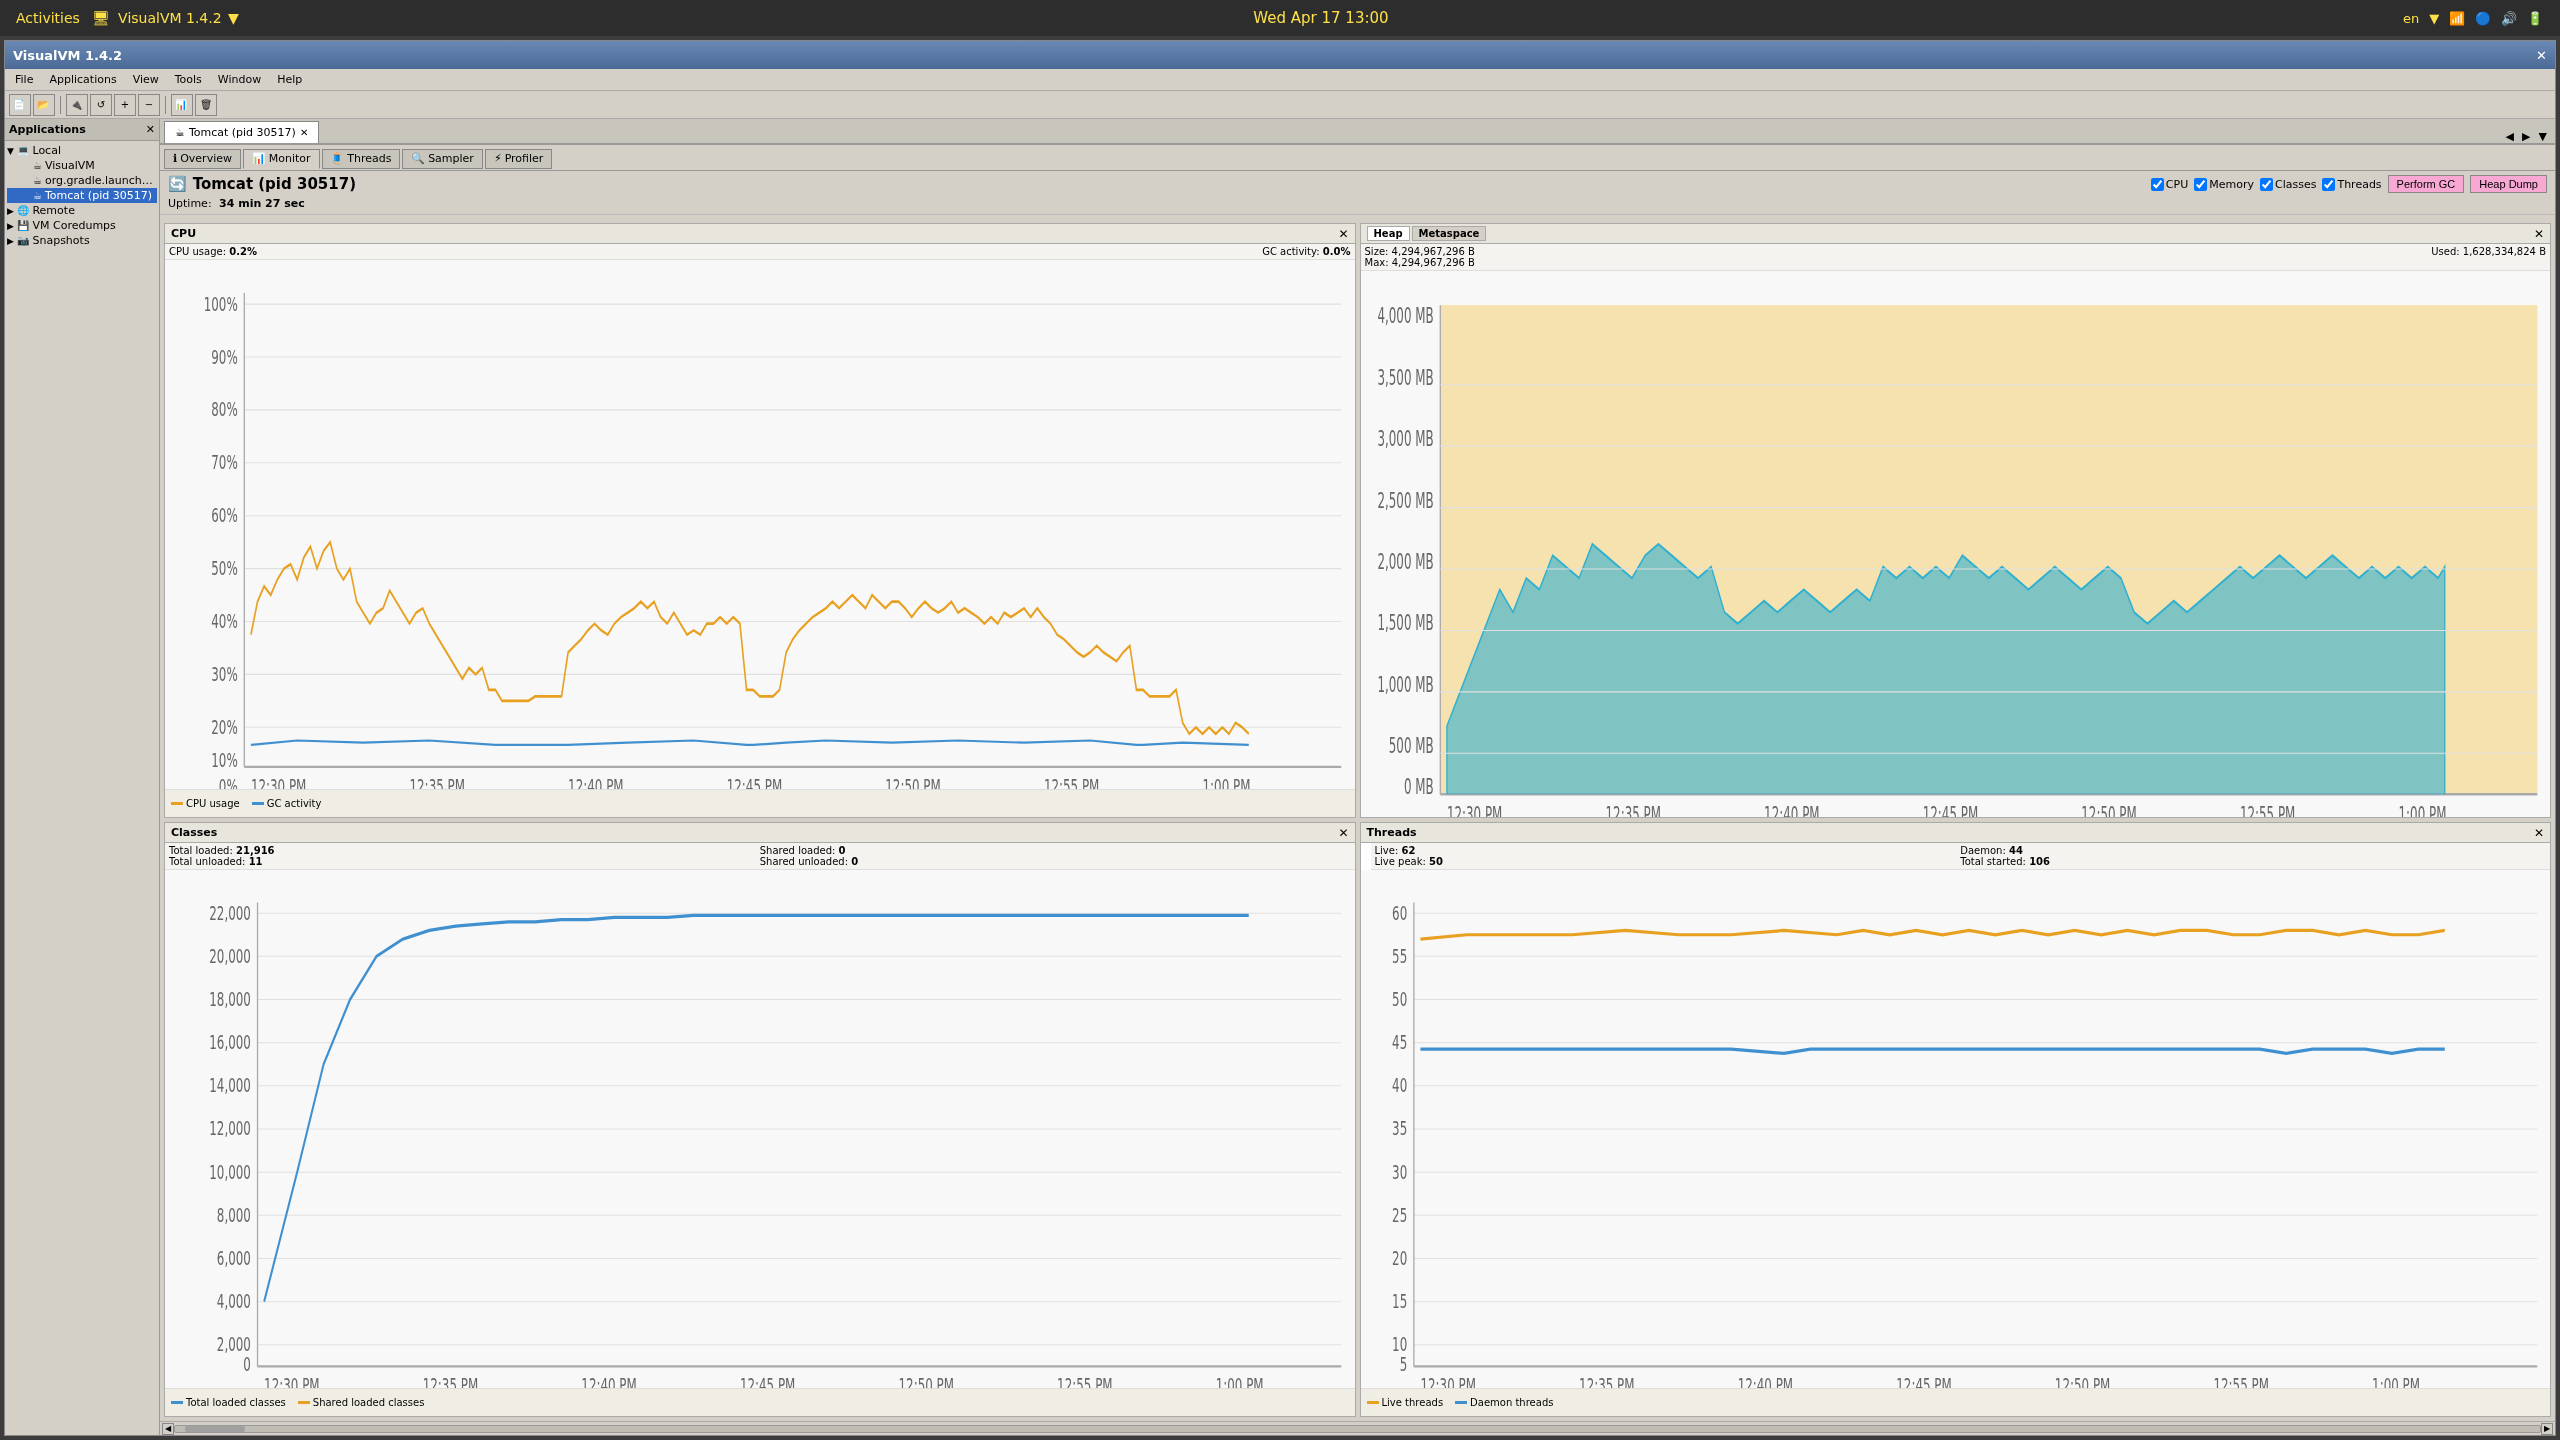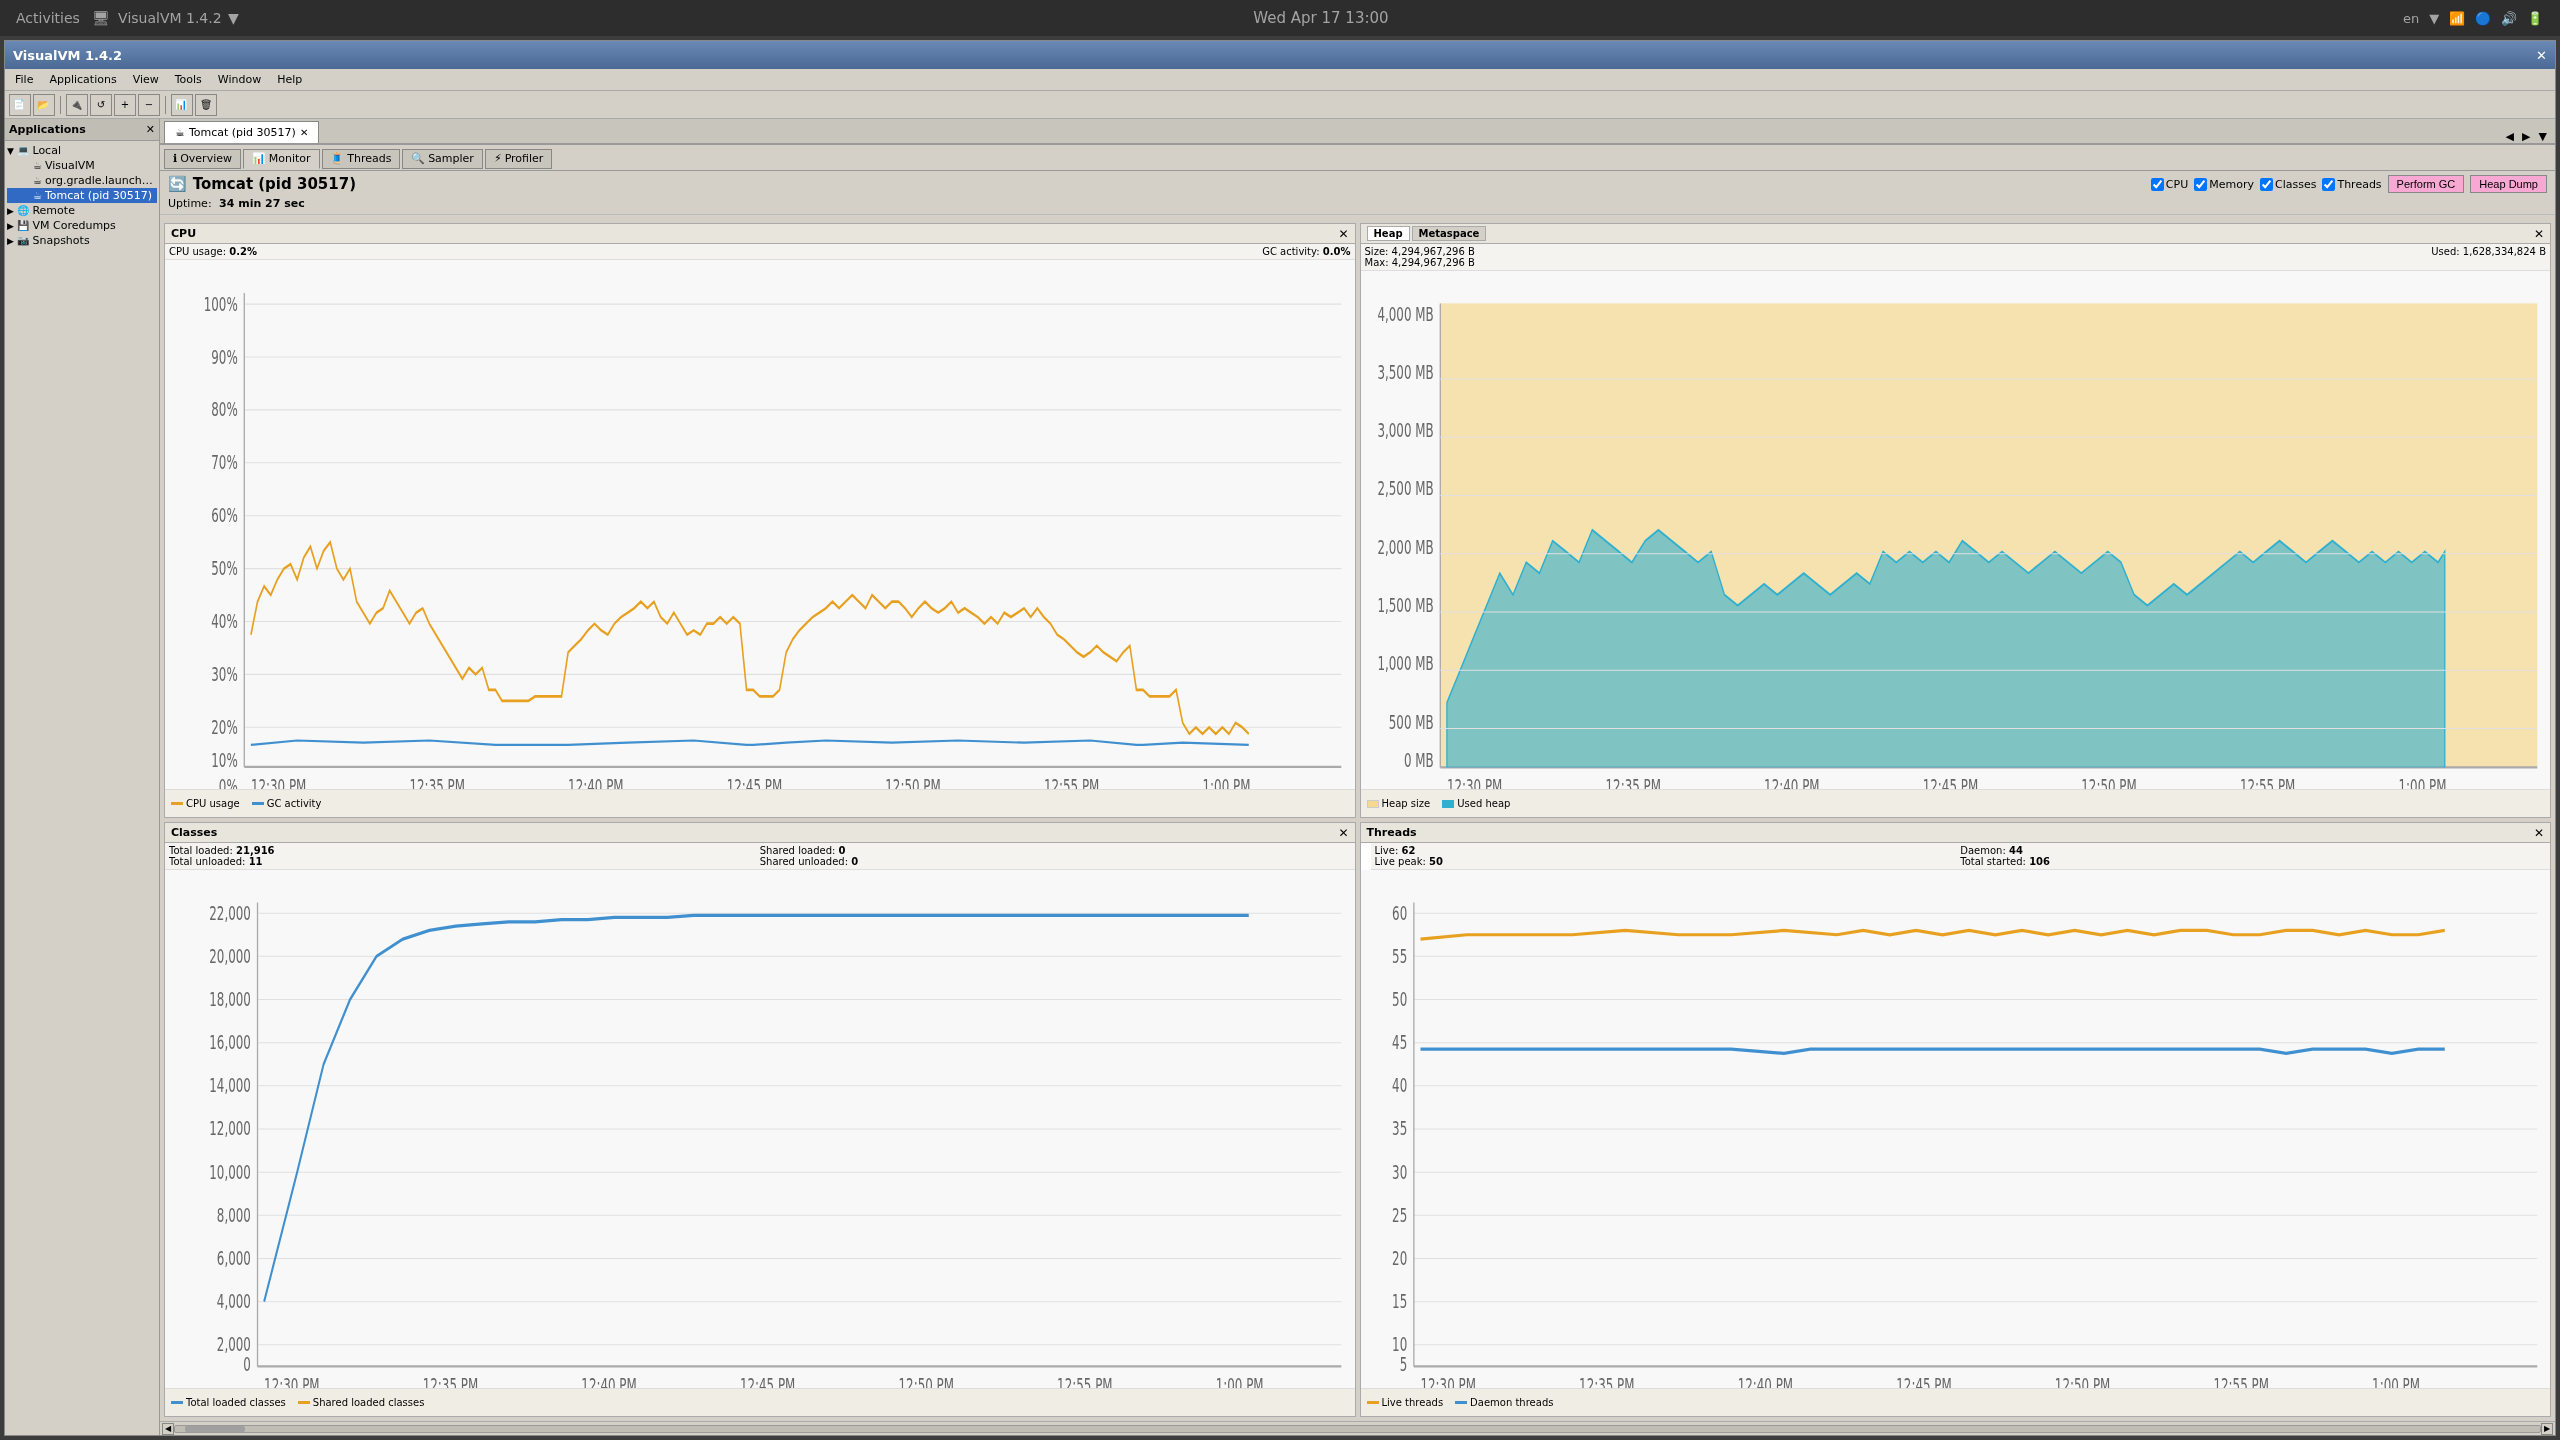--- a/index.html
+++ b/index.html
@@ -6,21 +6,21 @@
     body { font-family: 'DejaVu Sans', Arial, sans-serif; font-size: 11px; background: #3c3c3c; color: #000; overflow: hidden; width: 2560px; height: 1440px; }
 
     
     #system-bar {
       height: 36px;
       background: #2d2d2d;
       display: flex;
       align-items: center;
       justify-content: space-between;
       padding: 0 16px;
-      color: #a3a3a3;
+      color: #fde047;
       font-size: 14px;
     }
     #system-bar-left { display: flex; align-items: center; gap: 12px; }
     #system-bar-center { font-size: 15px; font-weight: 500; text-align: center; }
     #system-bar-right { display: flex; align-items: center; gap: 10px; font-size: 13px; }
 
     
     #main-window {
       background: #d4d0c8;
       margin: 4px;
@@ -598,30 +598,20 @@
 
                 <text x="65" y="242" class="x-axis-label">12:30 PM</text>
                 <text x="185" y="242" class="x-axis-label">12:35 PM</text>
                 <text x="305" y="242" class="x-axis-label">12:40 PM</text>
                 <text x="425" y="242" class="x-axis-label">12:45 PM</text>
                 <text x="545" y="242" class="x-axis-label">12:50 PM</text>
                 <text x="665" y="242" class="x-axis-label">12:55 PM</text>
                 <text x="785" y="242" class="x-axis-label">1:00 PM</text>
               </svg>
             </div>
-            <div class="chart-footer">
-              <div class="legend-item">
-                <span class="legend-color" style="background:#f5d990; height:8px; width:12px; border:1px solid #ccc;"></span>
-                <span>Heap size</span>
-              </div>
-              <div class="legend-item">
-                <span class="legend-color" style="background:#30b0d0; height:8px; width:12px;"></span>
-                <span>Used heap</span>
-              </div>
-            </div>
           </div>
 
           <div class="chart-panel">
             <div class="chart-header">
               <span>Classes</span>
               <span class="chart-close">✕</span>
             </div>
             <div class="chart-stats" style="display:grid; grid-template-columns:1fr 1fr;">
               <span><span>Total loaded:</span> <strong>21,916</strong></span>
               <span><span>Shared loaded:</span> <strong>0</strong></span>

